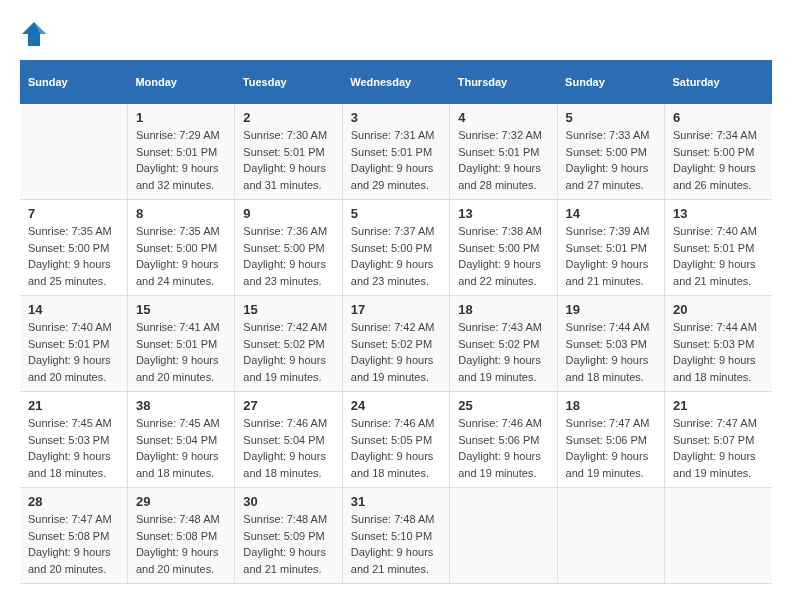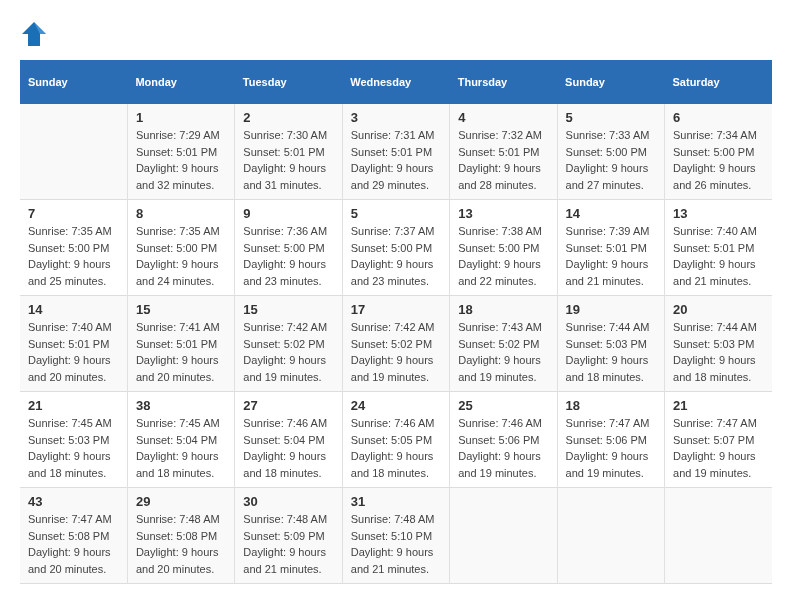--- a/index.html
+++ b/index.html
@@ -243,21 +243,21 @@
           <span class="day-num">18</span>
           <div class="day-info">Sunrise: 7:47 AM<br>Sunset: 5:06 PM<br>Daylight: 9 hours<br>and 19 minutes.</div>
         </td>
         <td>
           <span class="day-num">21</span>
           <div class="day-info">Sunrise: 7:47 AM<br>Sunset: 5:07 PM<br>Daylight: 9 hours<br>and 19 minutes.</div>
         </td>
       </tr>
       <tr>
         <td>
-          <span class="day-num">43</span>
+          <span class="day-num">28</span>
           <div class="day-info">Sunrise: 7:47 AM<br>Sunset: 5:08 PM<br>Daylight: 9 hours<br>and 20 minutes.</div>
         </td>
         <td>
           <span class="day-num">29</span>
           <div class="day-info">Sunrise: 7:48 AM<br>Sunset: 5:08 PM<br>Daylight: 9 hours<br>and 20 minutes.</div>
         </td>
         <td>
           <span class="day-num">30</span>
           <div class="day-info">Sunrise: 7:48 AM<br>Sunset: 5:09 PM<br>Daylight: 9 hours<br>and 21 minutes.</div>
         </td>

